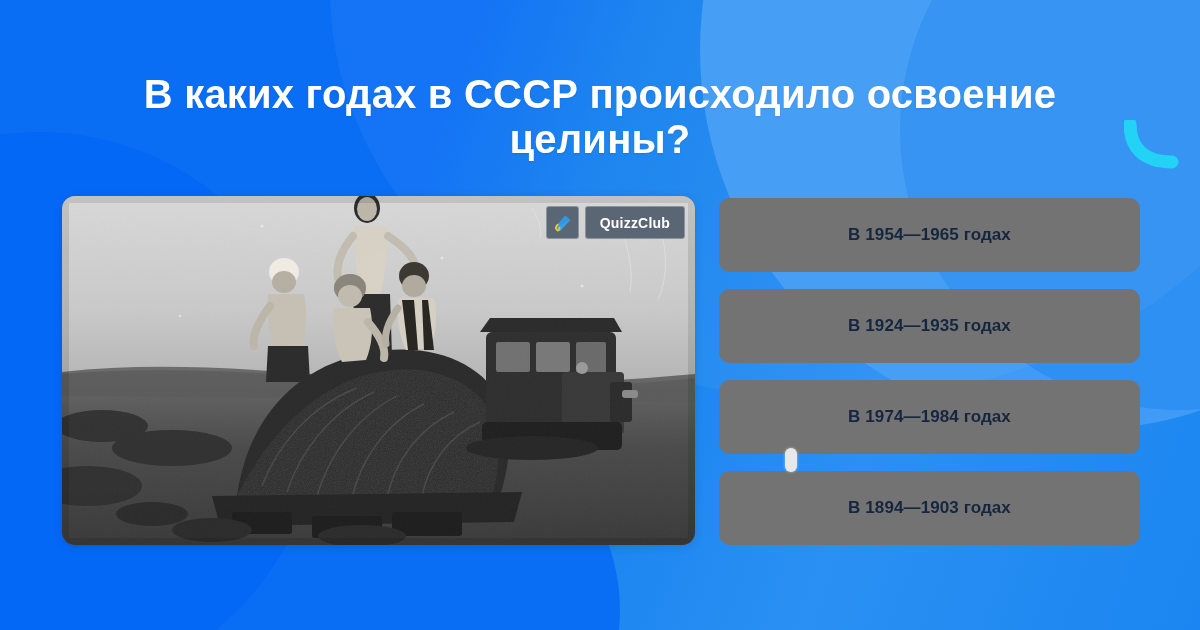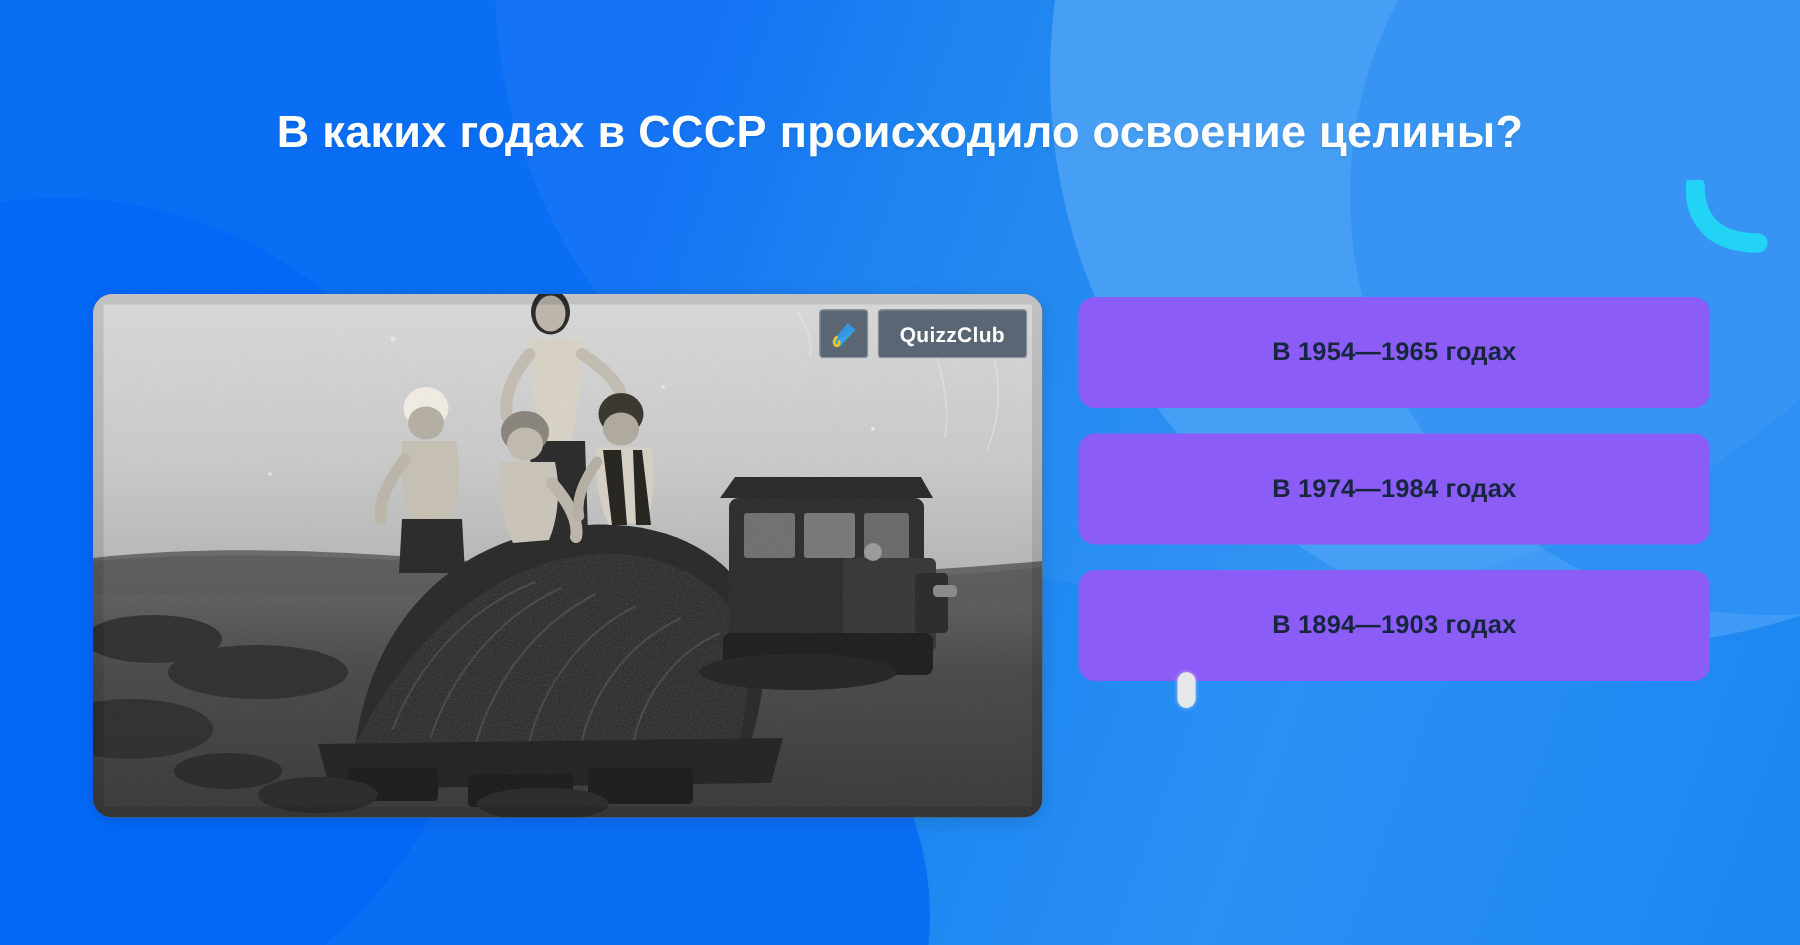--- a/index.html
+++ b/index.html
@@ -44,21 +44,21 @@
   }
   .arc-cyan{
     position:absolute; left:1124px; top:120px;
     width:56px; height:52px;
   }
   
   .title{
     position:absolute; left:0; right:0; top:72px;
     text-align:center;
     color:#ffffff;
-    font-size:30px; font-weight:bold;
+    font-size:40px; font-weight:bold;
     letter-spacing:0.2px;
     text-shadow:0 1px 2px rgba(0,0,0,0.10);
     padding:0 60px;
   }
   
   .photo-card{
     position:absolute; left:62px; top:196px;
     width:633px; height:349px;
     border-radius:13px; overflow:hidden;
     background:#6e6e6e;
@@ -84,21 +84,21 @@
     letter-spacing:0.2px;
   }
   
   .answers{
     position:absolute; left:719px; top:198px;
     width:421px;
     display:flex; flex-direction:column; gap:17px;
   }
   .answer{
     height:74px; border-radius:11px;
-    background:#8b5cf6;
+    background:#737373;
     display:flex; align-items:center; justify-content:center;
     color:#16263f; font-size:17px; font-weight:bold;
     letter-spacing:0.1px;
     cursor:pointer;
   }
   
   .cursor-pill{
     position:absolute; left:785px; top:448px;
     width:12px; height:24px; border-radius:6px;
     background:#e6e8ea;
@@ -264,19 +264,20 @@
           <path d="M3 18 L15 4 L21 9 Z" fill="#2f8ed8" opacity="0.55"></path>
           <path d="M6.5 14.5 C4.5 16.5 4 19 5.5 20.5 C7 22 9 20.5 8.5 18" stroke="#f5c518" stroke-width="2.1" fill="none" stroke-linecap="round"></path>
         </svg>
       </div>
       <div class="wm-namebox">QuizzClub</div>
     </div>
   </div>
 
   <div class="answers">
     <div class="answer">В 1954—1965 годах</div>
+    <div class="answer">В 1924—1935 годах</div>
     <div class="answer">В 1974—1984 годах</div>
     <div class="answer">В 1894—1903 годах</div>
   </div>
 
   <div class="cursor-pill"></div>
 
 </div>
 
 </body></html>

